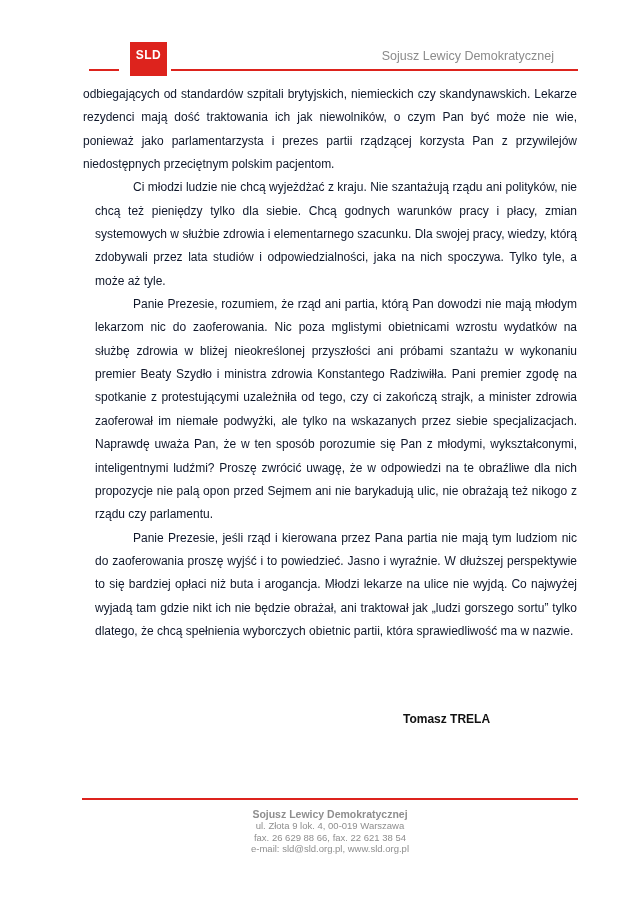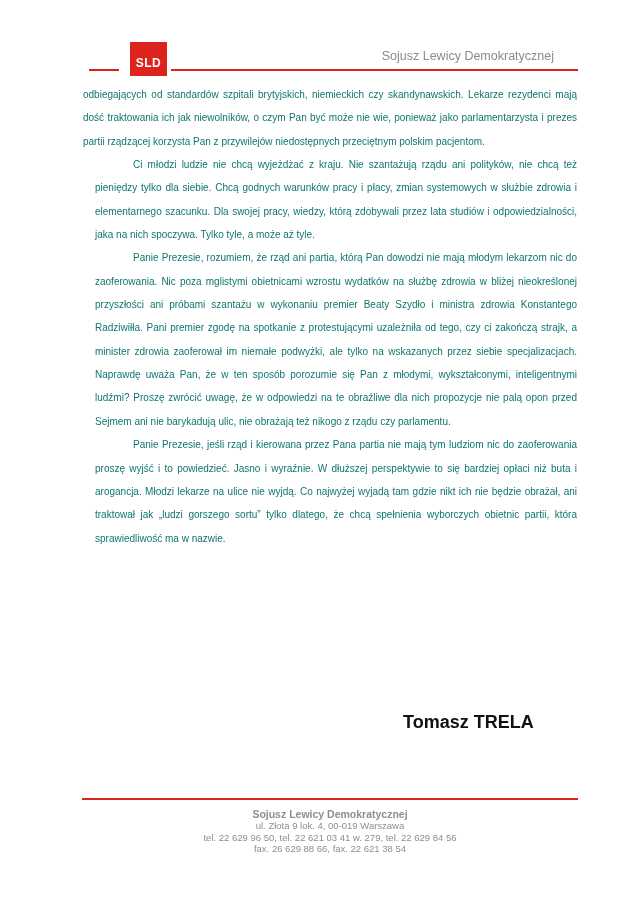--- a/index.html
+++ b/index.html
@@ -27,53 +27,53 @@
     left: 130px; top: 42px;
     width: 37px; height: 34px;
     background: #dd231d;
     color: #ffffff;
     display: flex;
     align-items: flex-end;
     justify-content: center;
     font-size: 12px;
     font-weight: bold;
     letter-spacing: 0.5px;
-    padding-bottom: 6px;
+    padding-bottom: 14px;
     box-sizing: border-box;
   }
   .header-line {
     position: absolute;
     left: 171px; top: 69px;
     width: 407px; height: 2px;
     background: #dd231d;
   }
   .header-org {
     position: absolute;
     right: 82px; top: 49px;
     color: #8b8b8b;
     font-size: 12.5px;
     white-space: nowrap;
   }
   
   .letter-body {
     position: absolute;
     left: 83px; top: 83px;
     width: 494px;
-    color: #0f766e;
-    font-size: 10px;
+    color: #0f172a;
+    font-size: 12px;
     line-height: 23.35px;
     text-align: justify;
   }
   .letter-body p { margin: 0; }
   .letter-body p.indent { text-indent: 38px; margin-left: 12px; }
   .signature {
     position: absolute;
     left: 403px; top: 712px;
     color: #111111;
-    font-size: 18px;
+    font-size: 12px;
     font-weight: bold;
     white-space: nowrap;
   }
   
   .footer-line {
     position: absolute;
     left: 82px; top: 798px;
     width: 496px; height: 2px;
     background: #dd231d;
   }
@@ -109,17 +109,17 @@
     <p class="indent">Panie Prezesie, rozumiem, że rząd ani partia, którą Pan dowodzi nie mają młodym lekarzom nic do zaoferowania. Nic poza mglistymi obietnicami wzrostu wydatków na służbę zdrowia w bliżej nieokreślonej przyszłości ani próbami szantażu w wykonaniu premier Beaty Szydło i ministra zdrowia Konstantego Radziwiłła. Pani premier zgodę na spotkanie z protestującymi uzależniła od tego, czy ci zakończą strajk, a minister zdrowia zaoferował im niemałe podwyżki, ale tylko na wskazanych przez siebie specjalizacjach. Naprawdę uważa Pan, że w ten sposób porozumie się Pan z młodymi, wykształconymi, inteligentnymi ludźmi? Proszę zwrócić uwagę, że w odpowiedzi na te obraźliwe dla nich propozycje nie palą opon przed Sejmem ani nie barykadują ulic, nie obrażają też nikogo z rządu czy parlamentu.</p>
     <p class="indent">Panie Prezesie, jeśli rząd i kierowana przez Pana partia nie mają tym ludziom nic do zaoferowania proszę wyjść i to powiedzieć. Jasno i wyraźnie. W dłuższej perspektywie to się bardziej opłaci niż buta i arogancja. Młodzi lekarze na ulice nie wyjdą. Co najwyżej wyjadą tam gdzie nikt ich nie będzie obrażał, ani traktował jak „ludzi gorszego sortu” tylko dlatego, że chcą spełnienia wyborczych obietnic partii, która sprawiedliwość ma w nazwie.</p>
   </div>
 
   <div class="signature">Tomasz TRELA</div>
 
   <div class="footer-line"></div>
   <div class="footer-block">
     <div class="footer-org">Sojusz Lewicy Demokratycznej</div>
     <div>ul. Złota 9 lok. 4, 00-019 Warszawa</div>
-    <div>tel. 22 629 96 50, tel. 22 621 03 41 w. 279, tel. 22 629 84 56</div>
     <div>fax. 26 629 88 66, fax. 22 621 38 54</div>
+    <div>e-mail: sld@sld.org.pl, www.sld.org.pl</div>
   </div>
 
 </div>
 
 </body></html>

